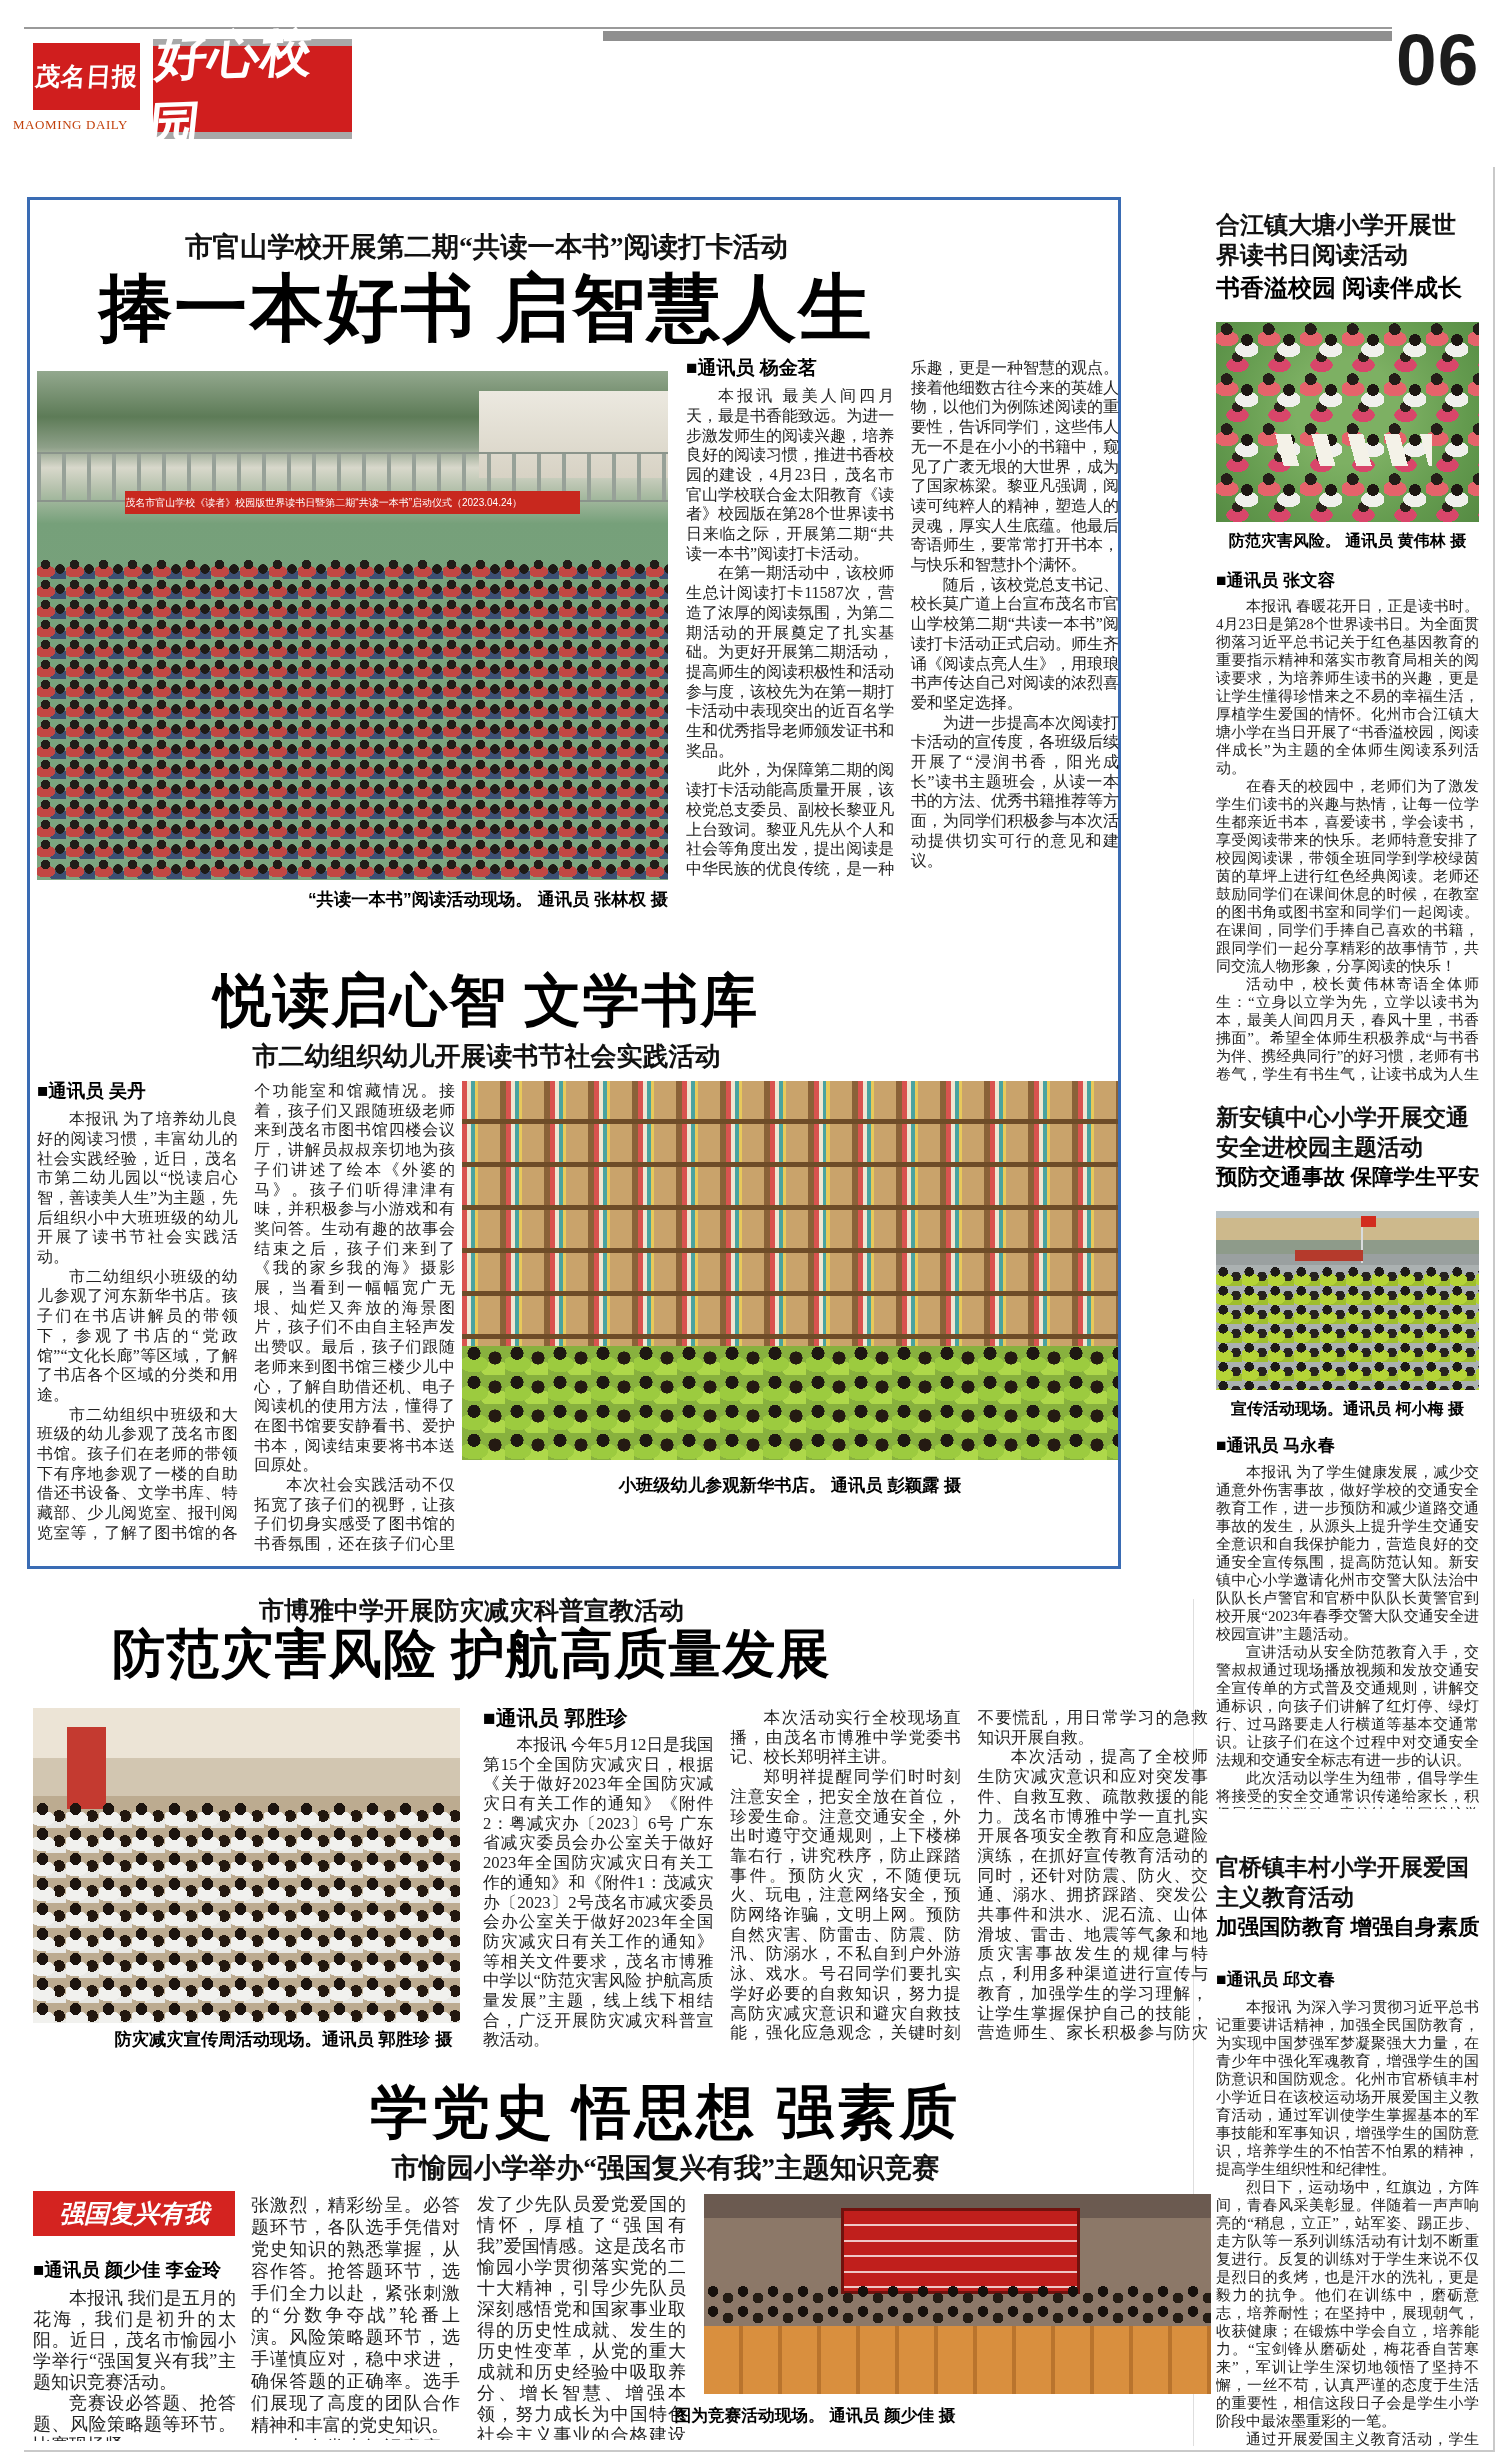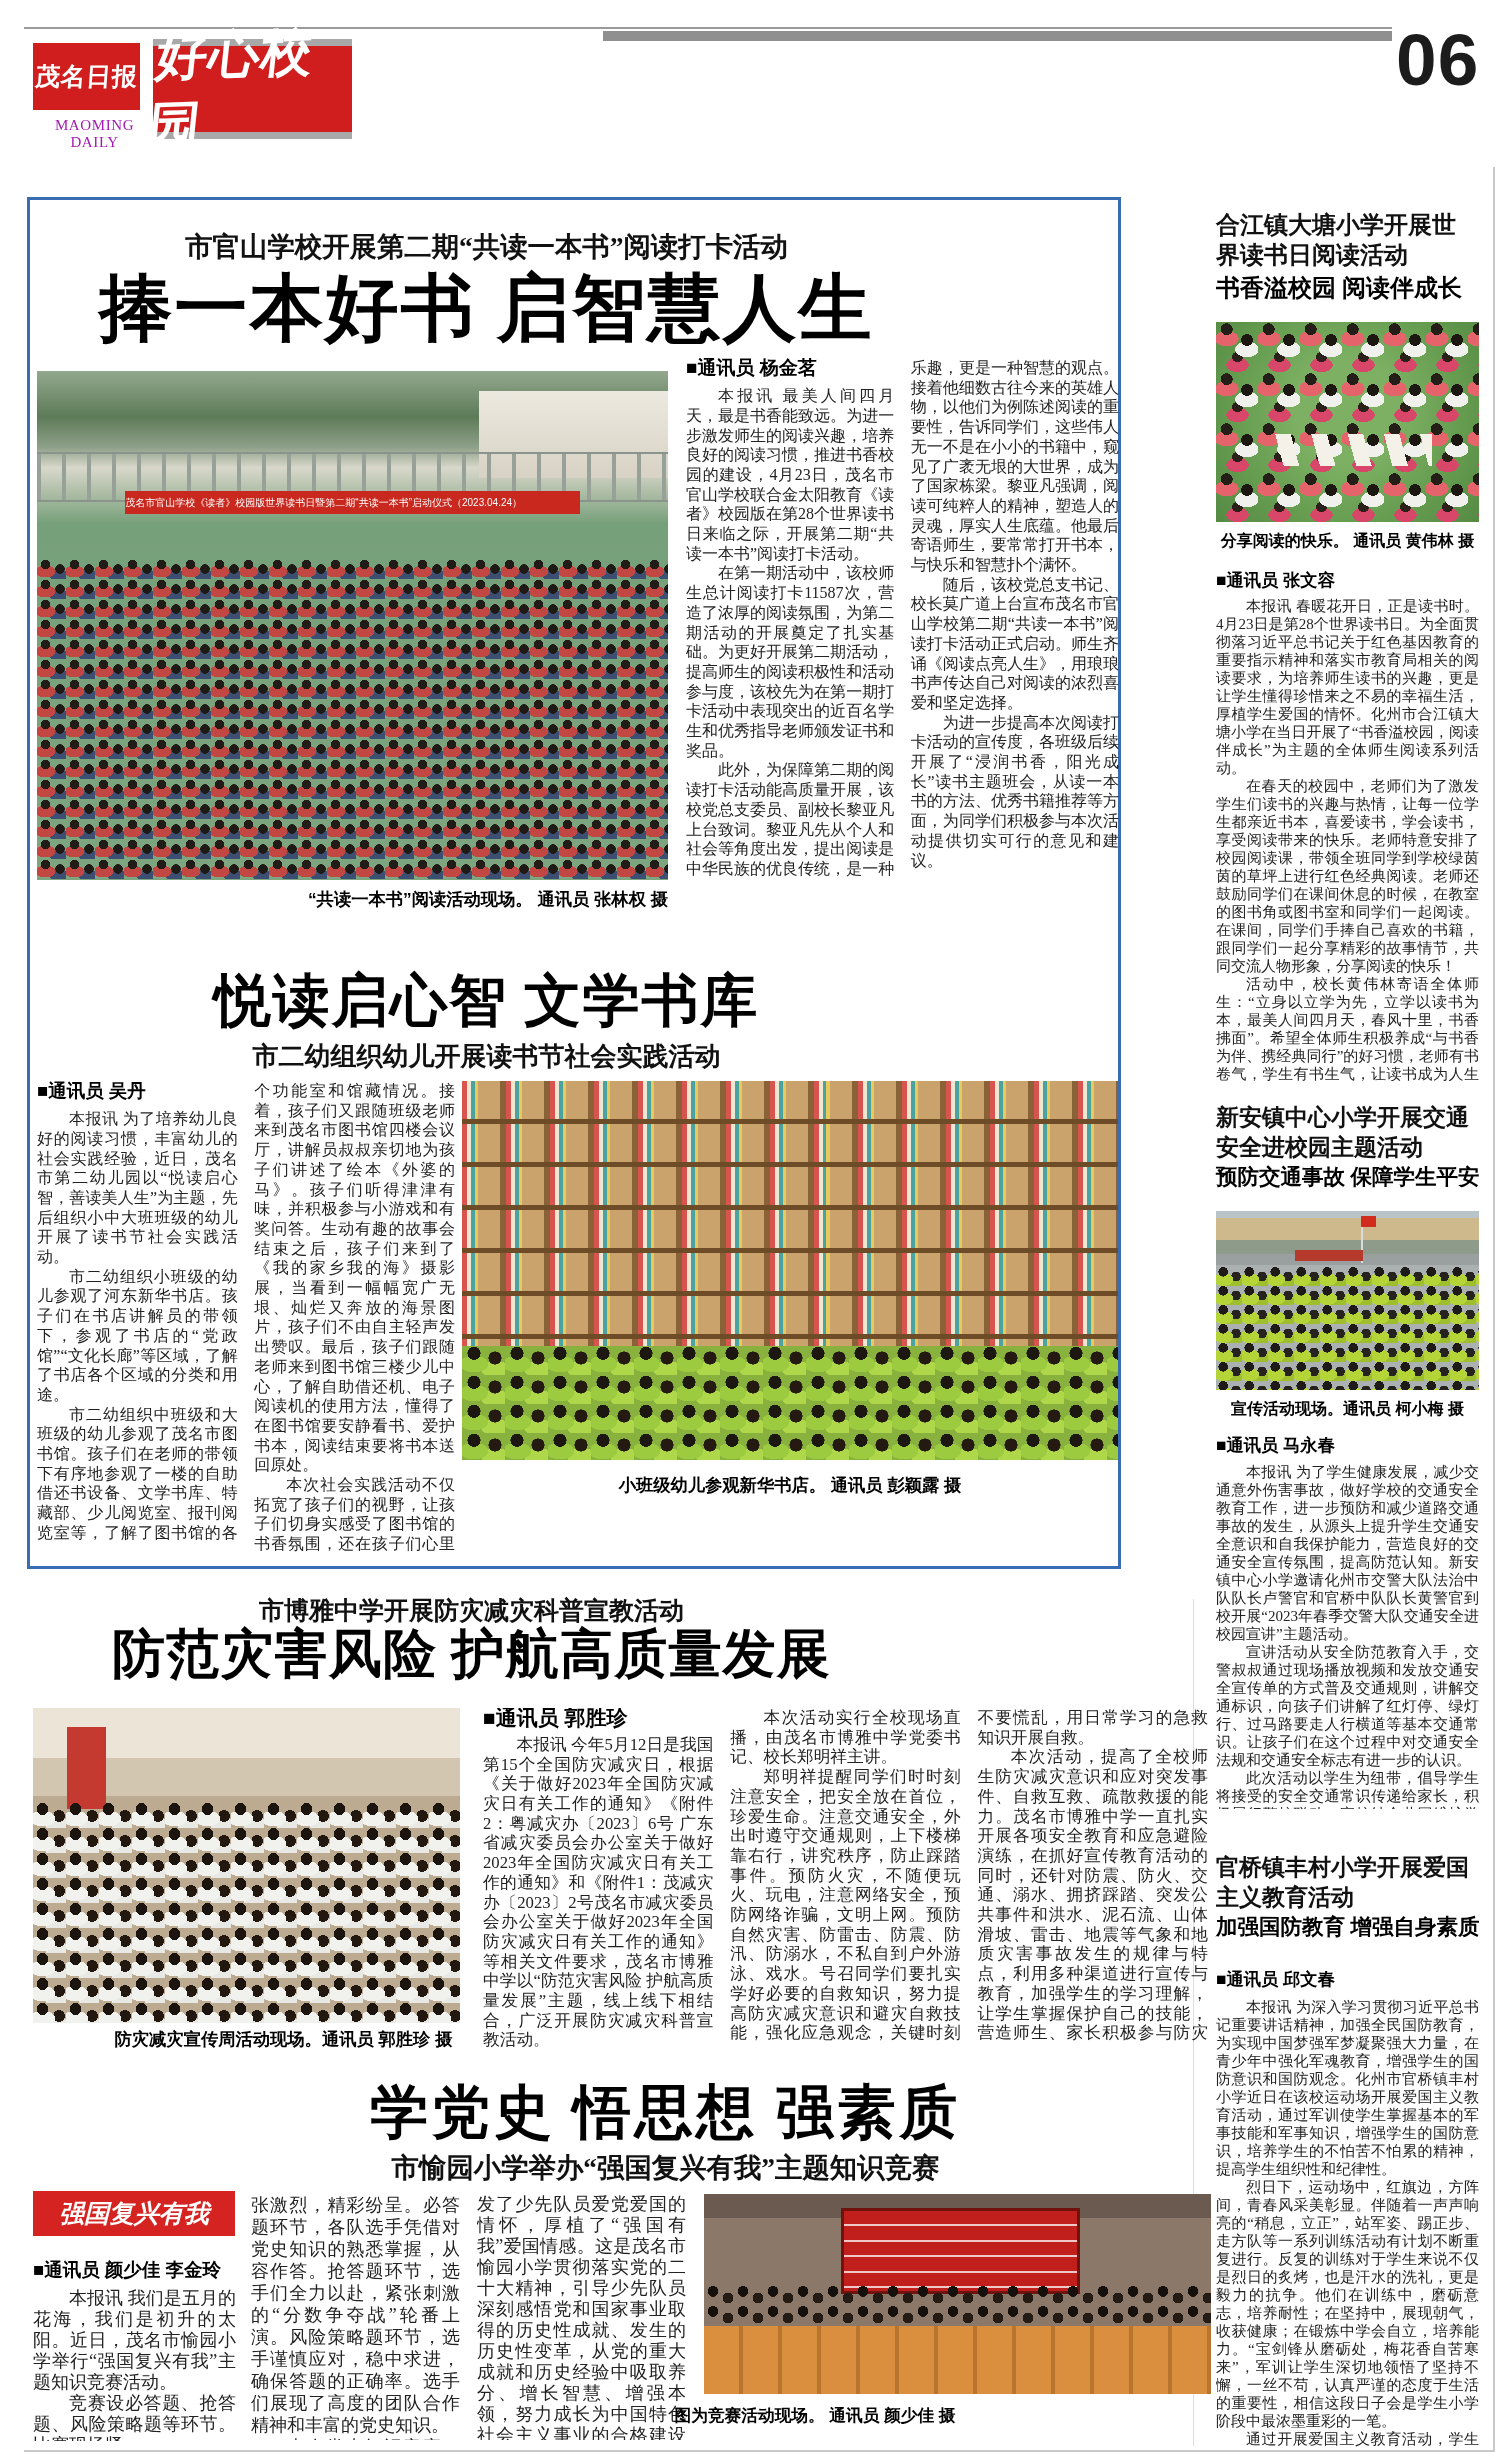--- a/index.html
+++ b/index.html
@@ -92,21 +92,21 @@
 <body>
 
 <div id="page">
 
   <div class="abs rule" style="left:24px;top:27.4px;width:1368px;height:1.8px;"></div>
   <div class="abs" style="left:603px;top:31px;width:789px;height:9.5px;background:#8f8f8f;"></div>
 
   <div class="abs" style="left:33px;top:43px;width:107px;height:67px;background:#d01e1e;display:flex;align-items:center;justify-content:center;">
     <span style="color:#fff;font-weight:bold;font-size:25px;letter-spacing:0.6px;transform:skewX(-4deg);">茂名日报</span>
   </div>
-  <div class="abs ctr serif" style="left:32px;top:117px;width:125px;font-size:15px;color:#a21caf;letter-spacing:0.6px;">MAOMING DAILY</div>
+  <div class="abs ctr serif" style="left:8px;top:117px;width:125px;font-size:13px;color:#c2410c;letter-spacing:0.6px;">MAOMING DAILY</div>
 
   <div class="abs" style="left:153px;top:39px;width:199px;height:100px;background:#d01e1e;border-top:7.2px solid #a8a8a8;border-bottom:7.2px solid #a8a8a8;box-sizing:border-box;display:flex;align-items:center;justify-content:center;">
     <span style="color:#fff;font-weight:bold;font-size:51px;transform:skewX(-8deg) rotate(-2deg);letter-spacing:1.2px;">好心校园</span>
   </div>
 
   <div class="abs sans" style="left:1396px;top:18px;width:101px;font-size:73px;font-weight:bold;color:#1c1c1c;letter-spacing:1.2px;">06</div>
 
   <div class="abs" style="left:1493px;top:167px;width:1.8px;height:2285px;background:#c9c9c9;"></div>
   <div class="abs" style="left:24px;top:2450px;width:1471px;height:1.8px;background:#c9c9c9;"></div>
   <div class="abs" style="left:1193px;top:1599px;width:1.2px;height:847px;background:#dedede;"></div>
@@ -191,21 +191,21 @@
     <div class="desks"></div>
   </div>
   <div class="abs ctr caption" style="left:418px;top:2404px;width:794px;font-size:16.7px;">图为竞赛活动现场。 通讯员 颜少佳 摄</div>
 
   <div class="abs kicker" style="left:1216px;top:210px;width:263px;font-size:24px;line-height:1.25;">合江镇大塘小学开展世界读书日阅读活动</div>
   <div class="abs headline" style="left:1216px;top:276px;width:263px;font-size:24px;font-weight:900;white-space:nowrap;">书香溢校园 阅读伴成长</div>
   <div id="p5" class="ph" style="left:1216px;top:322px;width:263px;height:200px;">
     <div class="crowd"></div>
     <div class="papers"></div>
   </div>
-  <div class="abs ctr caption" style="left:1216px;top:531px;width:263px;font-size:16px;">分享阅读的快乐。 通讯员 黄伟林 摄</div>
+  <div class="abs ctr caption" style="left:1216px;top:531px;width:263px;font-size:16px;">防范灾害风险。 通讯员 黄伟林 摄</div>
   <div class="abs byline" style="left:1216px;top:568px;font-size:17.3px;">■通讯员 张文容</div>
   <div class="abs body-text" style="left:1216px;top:597px;width:263px;height:484px;font-size:15px;line-height:18px;overflow:hidden;">
     <p>本报讯 春暖花开日，正是读书时。4月23日是第28个世界读书日。为全面贯彻落习近平总书记关于红色基因教育的重要指示精神和落实市教育局相关的阅读要求，为培养师生读书的兴趣，更是让学生懂得珍惜来之不易的幸福生活，厚植学生爱国的情怀。化州市合江镇大塘小学在当日开展了“书香溢校园，阅读伴成长”为主题的全体师生阅读系列活动。</p>
     <p>在春天的校园中，老师们为了激发学生们读书的兴趣与热情，让每一位学生都亲近书本，喜爱读书，学会读书，享受阅读带来的快乐。老师特意安排了校园阅读课，带领全班同学到学校绿茵茵的草坪上进行红色经典阅读。老师还鼓励同学们在课间休息的时候，在教室的图书角或图书室和同学们一起阅读。在课间，同学们手捧自己喜欢的书籍，跟同学们一起分享精彩的故事情节，共同交流人物形象，分享阅读的快乐！</p>
     <p>活动中，校长黄伟林寄语全体师生：“立身以立学为先，立学以读书为本，最美人间四月天，春风十里，书香拂面”。希望全体师生积极养成“与书香为伴、携经典同行”的好习惯，老师有书卷气，学生有书生气，让读书成为人生中的一种生活方式。</p>
   </div>
 
   <div class="abs kicker" style="left:1216px;top:1103px;width:263px;font-size:23px;line-height:1.3;">新安镇中心小学开展交通安全进校园主题活动</div>
   <div class="abs headline" style="left:1216px;top:1166px;width:263px;font-size:21.5px;font-weight:900;white-space:nowrap;">预防交通事故 保障学生平安</div>
   <div id="p6" class="ph" style="left:1216px;top:1211px;width:263px;height:179px;">

